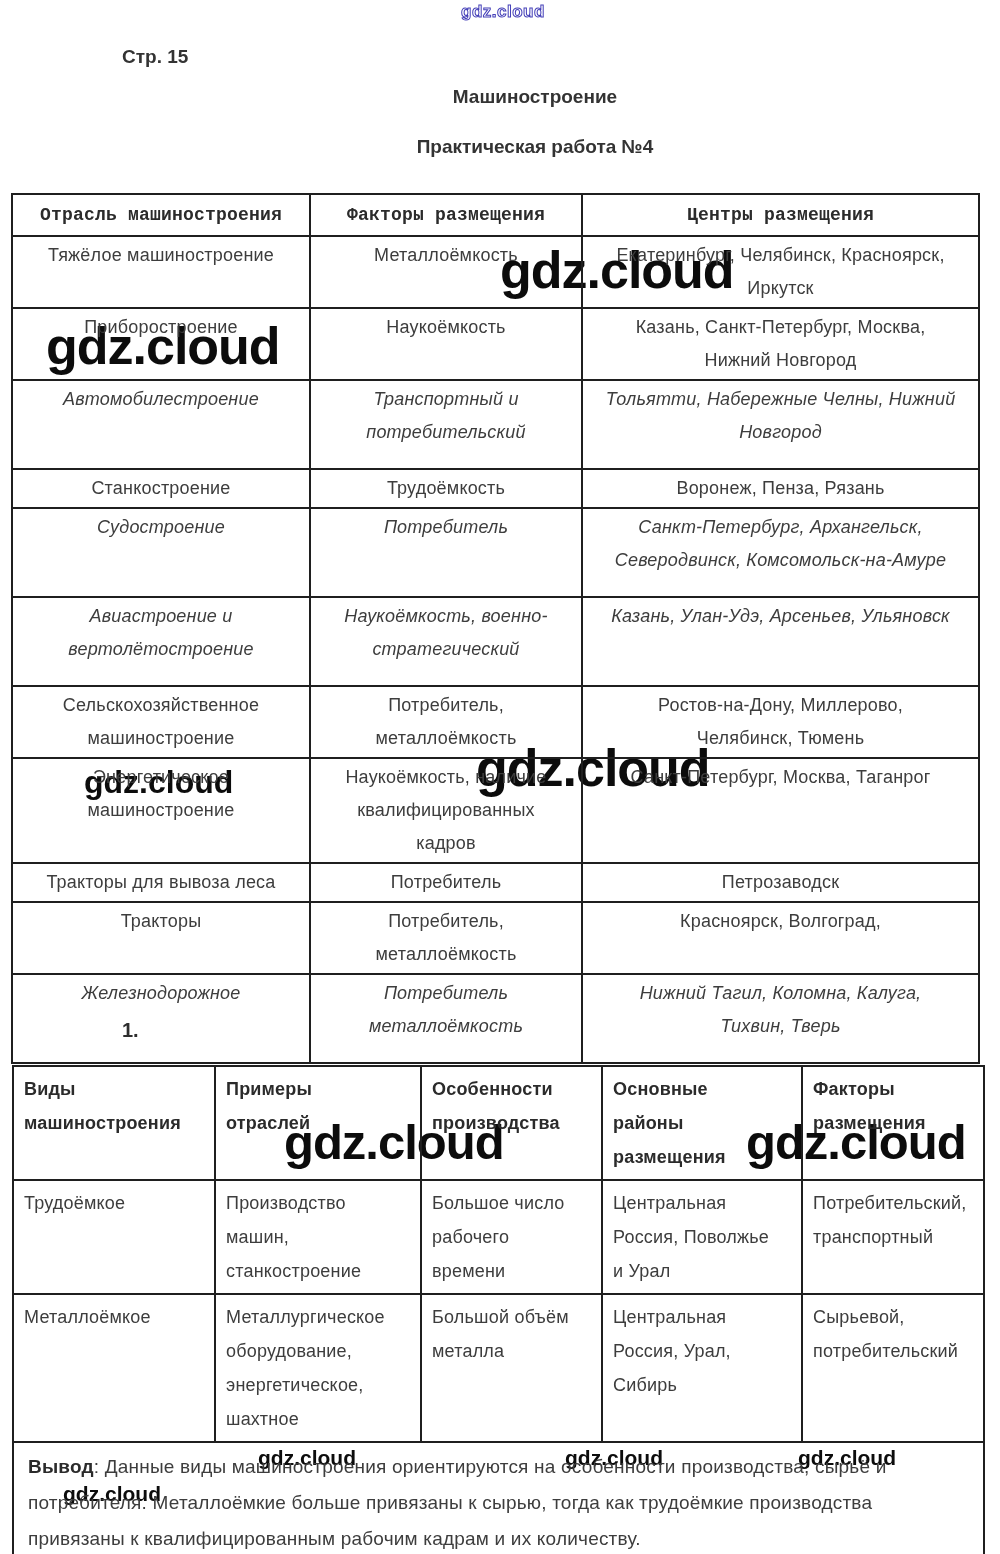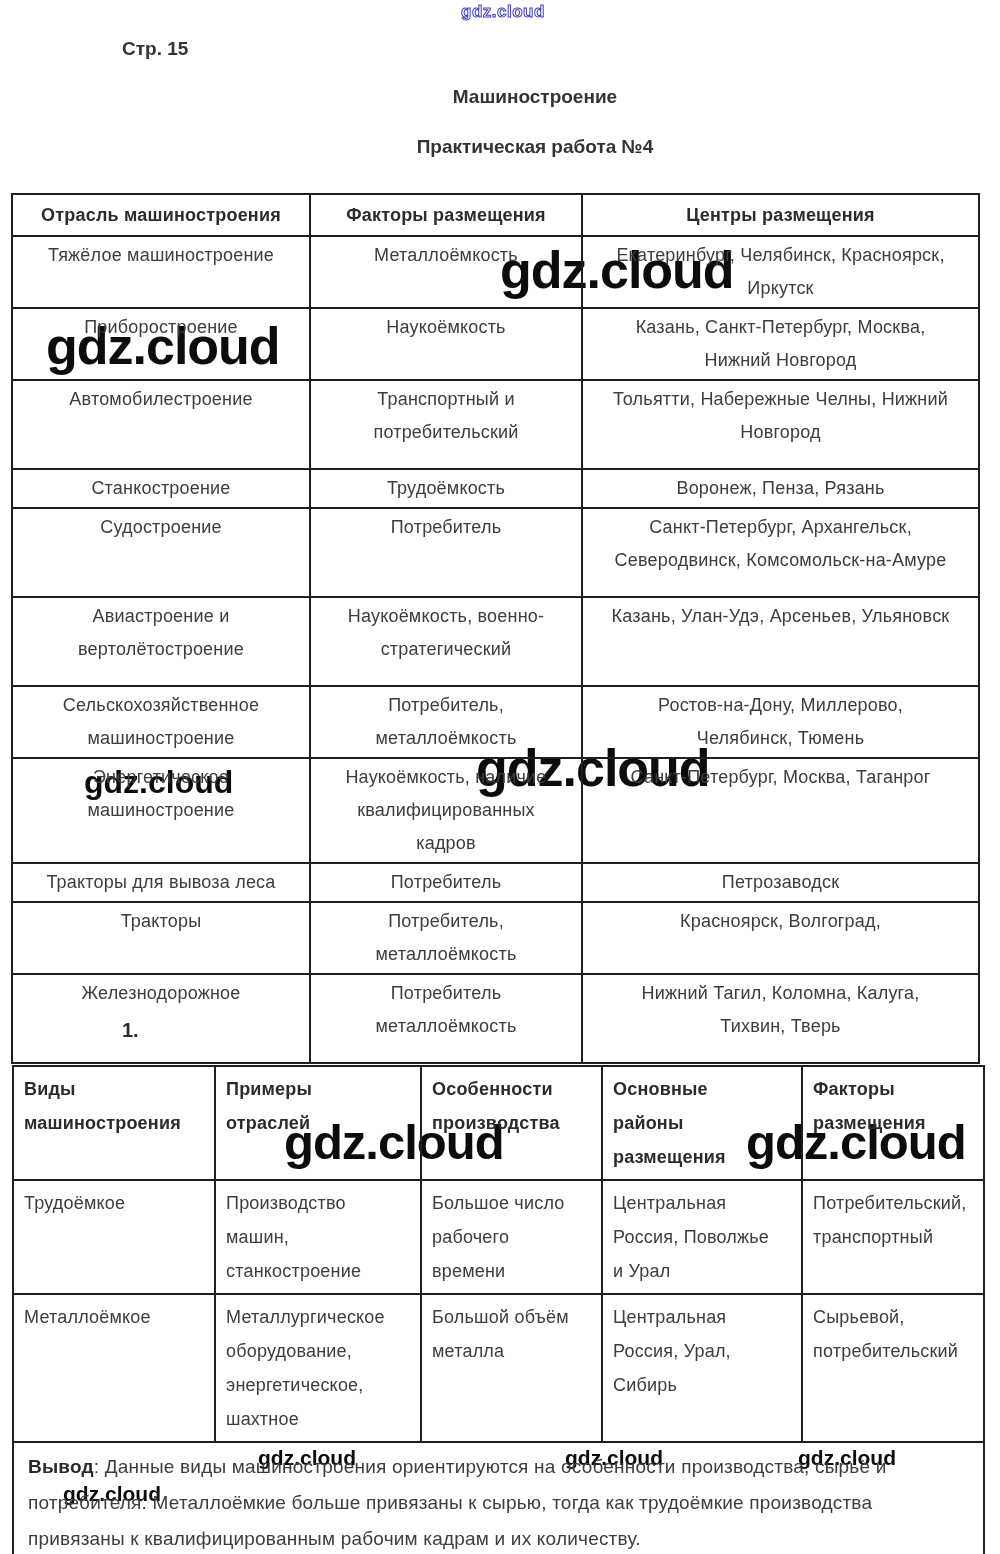--- a/index.html
+++ b/index.html
@@ -15,21 +15,21 @@
     background: #ffffff;
     font-family: "Liberation Sans", "DejaVu Sans", sans-serif;
     color: #3d3d3d;
     overflow: hidden;
   }
 
   
   .page-num {
     position: absolute;
     left: 122px;
-    top: 38px;
+    top: 46px;
     font-size: 19px;
     font-weight: bold;
     color: #333333;
     text-align: center;
   }
   .doc-title, .doc-subtitle {
     position: absolute;
     left: 70px;
     width: 930px;
     text-align: center;
@@ -73,28 +73,29 @@
     line-height: 33px;
     padding: 2px 14px;
   }
   .tbl1 .th td {
     font-weight: bold;
     color: #2b2b2b;
     height: 40px;
     vertical-align: middle;
     padding: 0 8px;
     line-height: 22px;
+    font-family: Liberation Mono, monospace;
   }
   .tbl1 col.c1 { width: 298px; }
   .tbl1 col.c2 { width: 272px; }
   .tbl1 col.c3 { width: 397px; }
   .tbl1 tr.h34  { height: 34px; }
   .tbl1 tr.h36  { height: 36px; }
   .tbl1 tr.h65  { height: 65px; }
-  .tbl1 tr.h73  { height: 89px; }
+  .tbl1 tr.h73  { height: 89px; font-style: italic; }
   .tbl1 tr.h74  { height: 56px; }
   .tbl1 tr.h105 { height: 105px; }
 
   .tbl2 {
     left: 12px;
     top: 1065px;
     width: 971px;
   }
   .tbl2 td {
     text-align: left;

